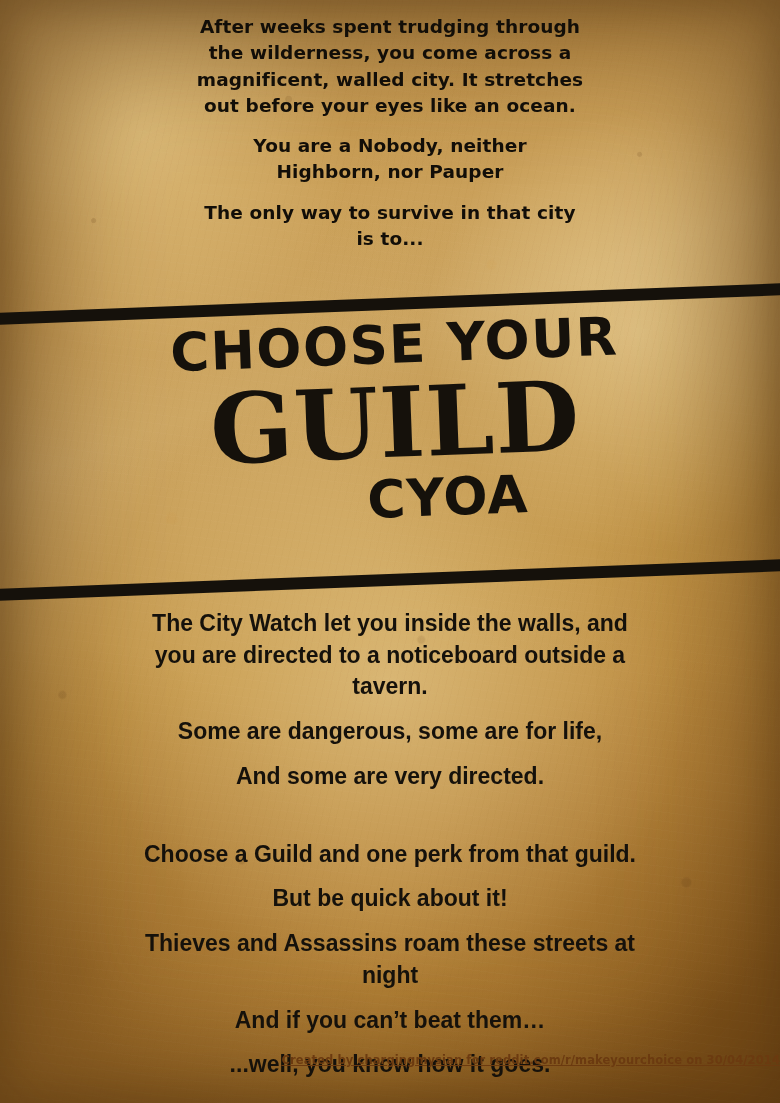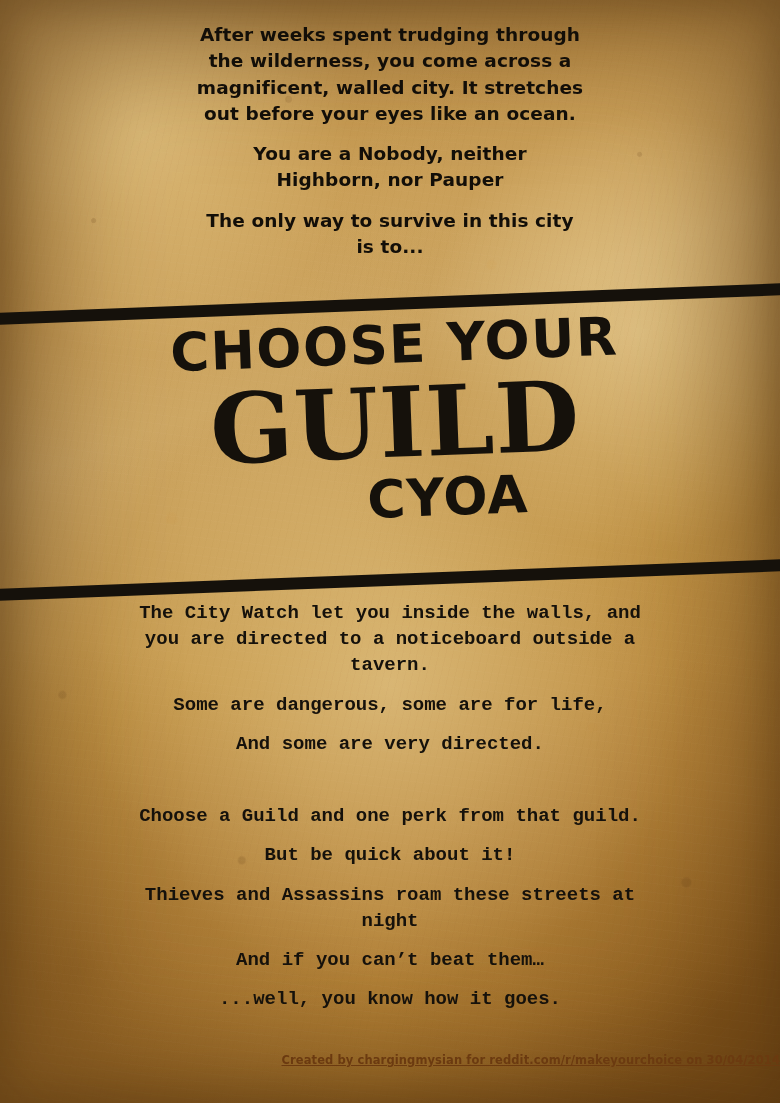--- a/index.html
+++ b/index.html
@@ -63,21 +63,21 @@
     height: 100%;
     color: #17120c;
   }
 
   
   .intro {
     padding-top: 14px;
     text-align: center;
   }
   .intro p {
-    margin: 8px auto 14px auto;
+    margin: 0 auto 14px auto;
     width: 420px;
     font-family: "DejaVu Sans", sans-serif;
     font-weight: 600;
     font-size: 18.5px;
     line-height: 1.42;
     color: #120e08;
     letter-spacing: .1px;
   }
   .intro p.p2 { width: 380px; }
   .intro p.p3 { width: 380px; margin-bottom: 0; }
@@ -145,25 +145,25 @@
 
   
   .body-text {
     position: absolute;
     left: 0;
     right: 0;
     top: 596px;
     text-align: center;
   }
   .body-text p {
-    margin: 4px auto 13px auto;
+    margin: 12px auto 13px auto;
     width: 520px;
-    font-family: Liberation Mono, monospace;
+    font-family: Liberation Sans, sans-serif;
     font-weight: 600;
-    font-size: 19px;
+    font-size: 23px;
     line-height: 1.38;
     color: #15110b;
   }
   .body-text p.gap { margin-bottom: 46px; }
   .body-text p.narrow { width: 470px; }
 
   
   .credit {
     position: absolute;
     left: 0;
@@ -184,21 +184,21 @@
 <div class="page">
   <div class="grain"></div>
   <div class="fibres"></div>
   <div class="vignette"></div>
 
   <div class="content">
 
     <div class="intro">
       <p class="p1">After weeks spent trudging through the wilderness, you come across a magnificent, walled city. It stretches out before your eyes like an ocean.</p>
       <p class="p2">You are a Nobody, neither Highborn, nor Pauper</p>
-      <p class="p3">The only way to survive in this city is to...</p>
+      <p class="p3">The only way to survive in that city is to...</p>
     </div>
 
     <div class="banner">
       <div class="rule top"></div>
       <div class="rule bottom"></div>
       <div class="title-wrap">
         <div class="t-choose">CHOOSE YOUR</div>
         <div class="t-guild">GUILD</div>
         <div class="t-cyoa">CYOA</div>
       </div>

